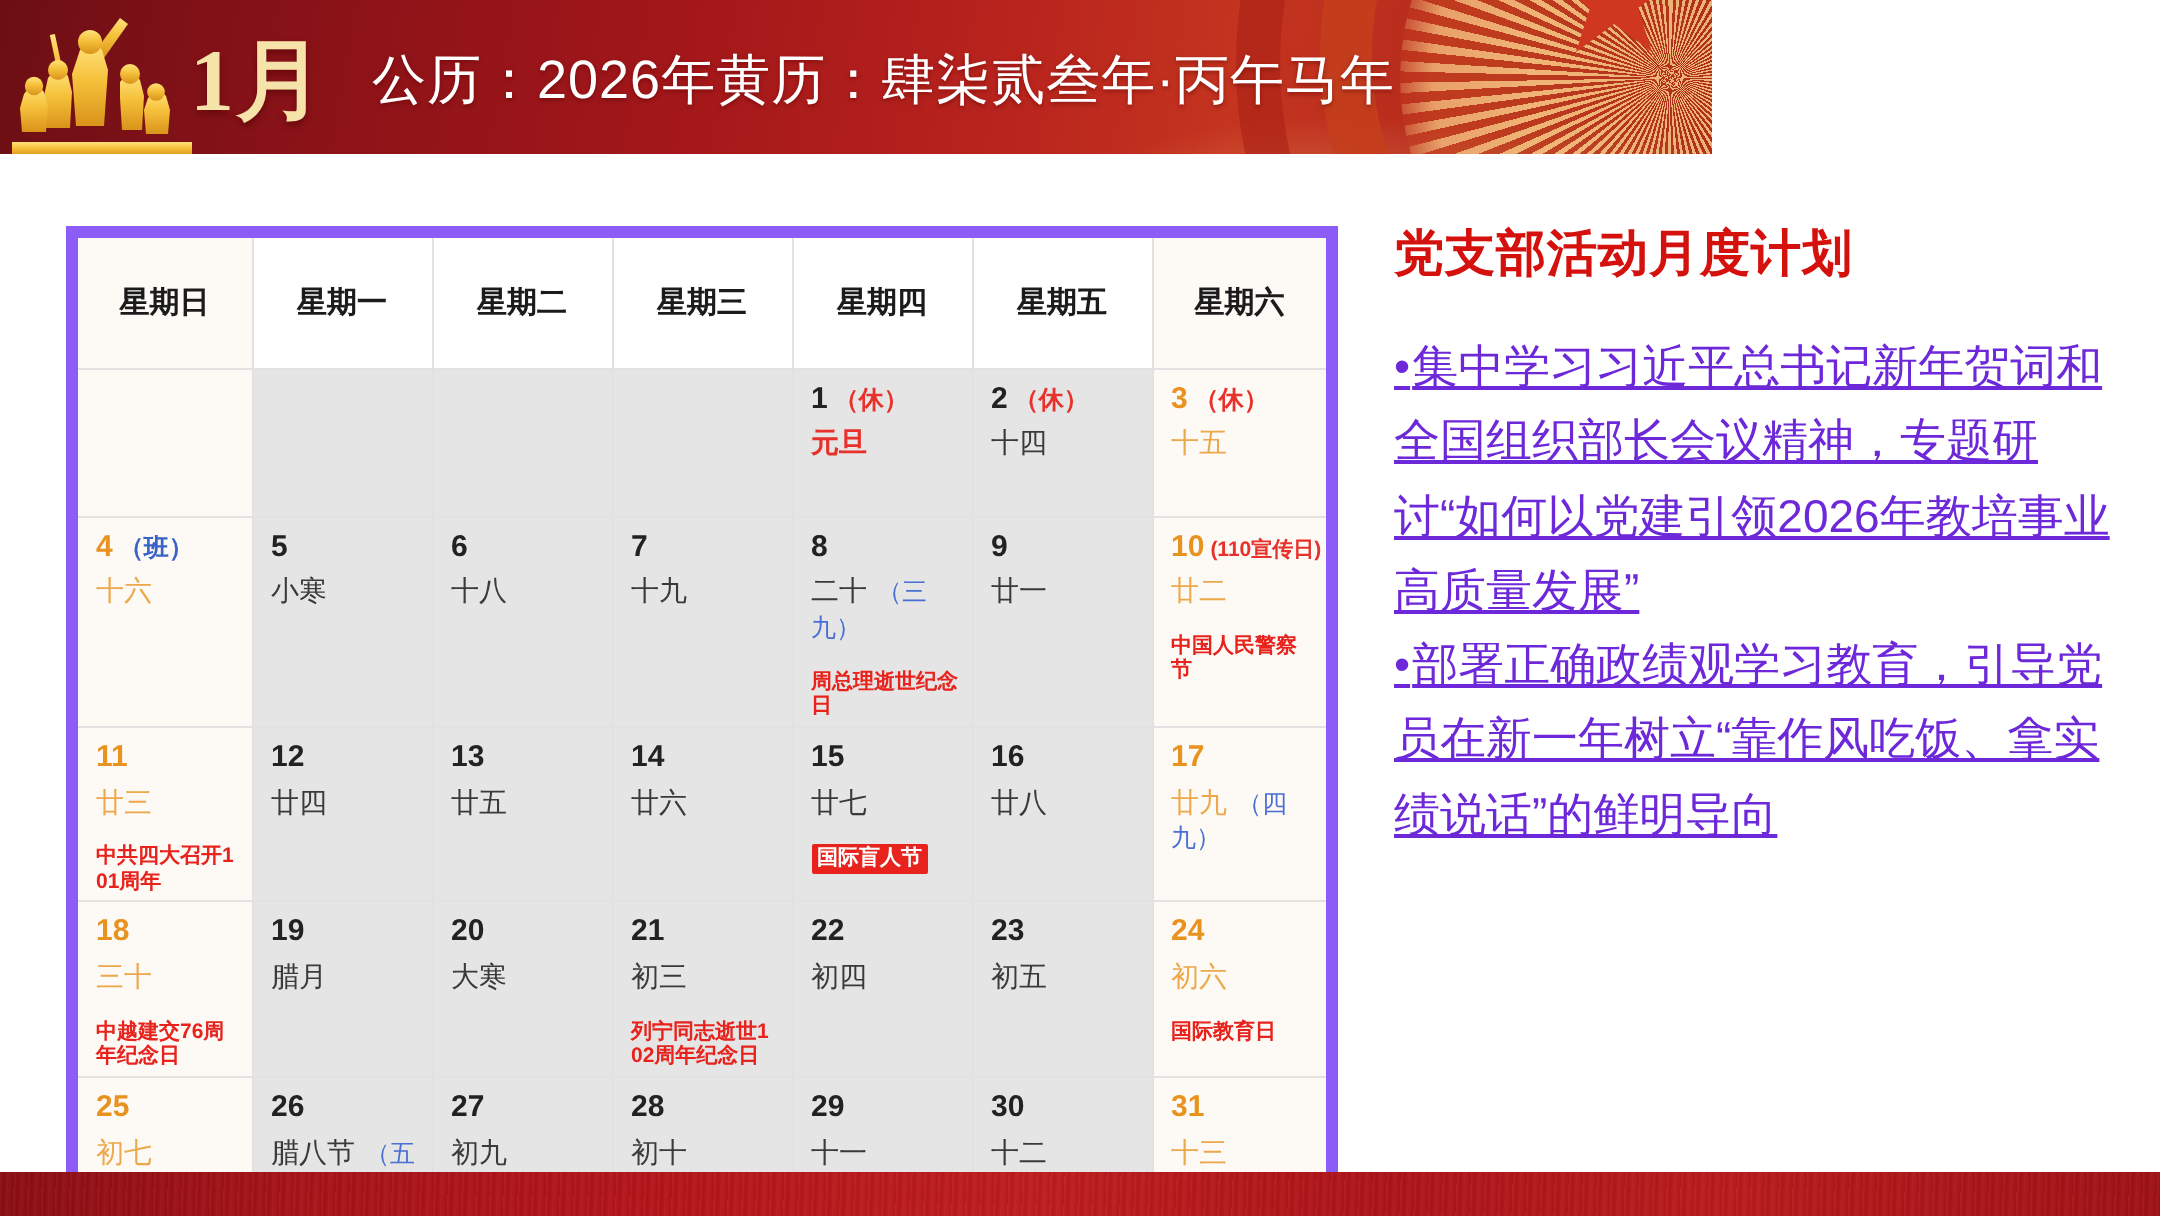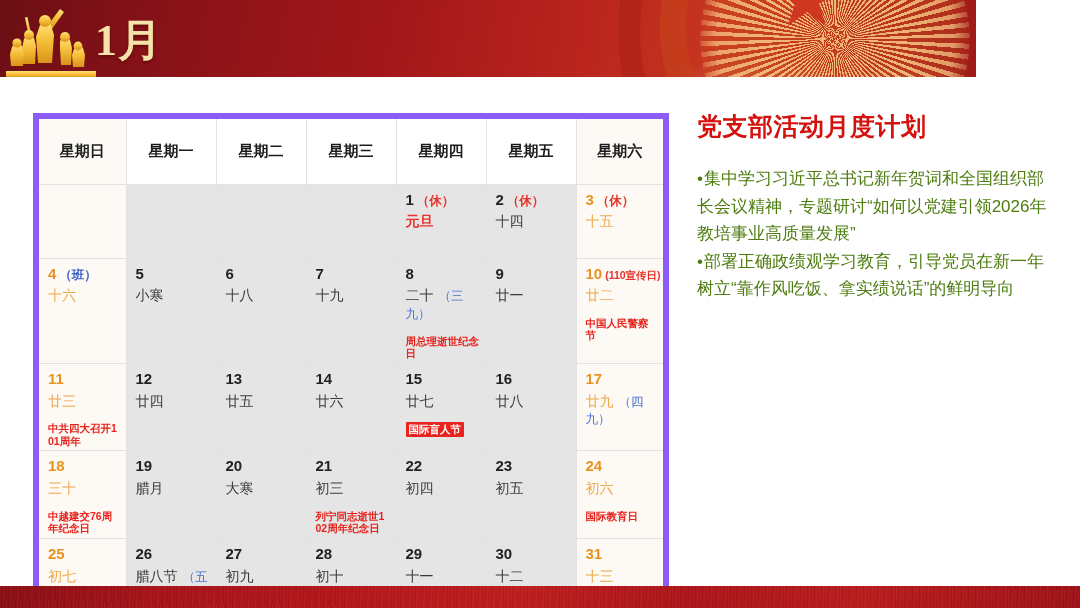--- a/index.html
+++ b/index.html
@@ -12,21 +12,21 @@
     background: #ffffff;
     font-family: "Liberation Sans", "DejaVu Sans", sans-serif;
     overflow: hidden;
     position: relative;
   }
 
   
   .header {
     position: absolute;
     left: 0; top: 0;
-    width: 976px;
+    width: 856px;
     height: 77px;
     overflow: hidden;
     background: linear-gradient(100deg,
         #6b0f14 0%, #7d1117 10%, #8e1318 22%,
         #a3171a 40%, #b8231d 58%, #c4341f 72%,
         #b52a1c 86%, #9e1a18 100%);
   }
   .header-texture {
     position: absolute;
     inset: 0;
@@ -207,23 +207,24 @@
     width: 360px;
   }
   .panel-title {
     font-size: 25px;
     font-weight: bold;
     color: #d5110e;
     letter-spacing: 0.5px;
     margin-bottom: 22px;
   }
   .panel-list {
-    font-size: 17px;
-    color: #4d7c0f;
+    font-size: 23px;
+    color: #6d28d9;
     line-height: 1.62;
+    text-decoration: underline;
   }
   .panel-item {
     text-indent: 0;
     margin: 0;
   }
   .bullet { margin-right: 1px; }
 
   
   .footer {
     position: absolute;
@@ -283,20 +284,21 @@
         <circle cx="74" cy="41" r="4.4"></circle>
 
         <rect x="2" y="66" width="90" height="7"></rect>
       </g>
     </svg>
   </div>
 
   <div class="month-badge">
     <span>1月</span>
   </div>
+  <div class="header-sub">公历：2026年黄历：肆柒贰叁年·丙午马年</div>
 </div>
 
 <table class="calendar">
   <thead>
     <tr>
       <th class="weekend">星期日</th>
       <th>星期一</th>
       <th>星期二</th>
       <th>星期三</th>
       <th>星期四</th>

